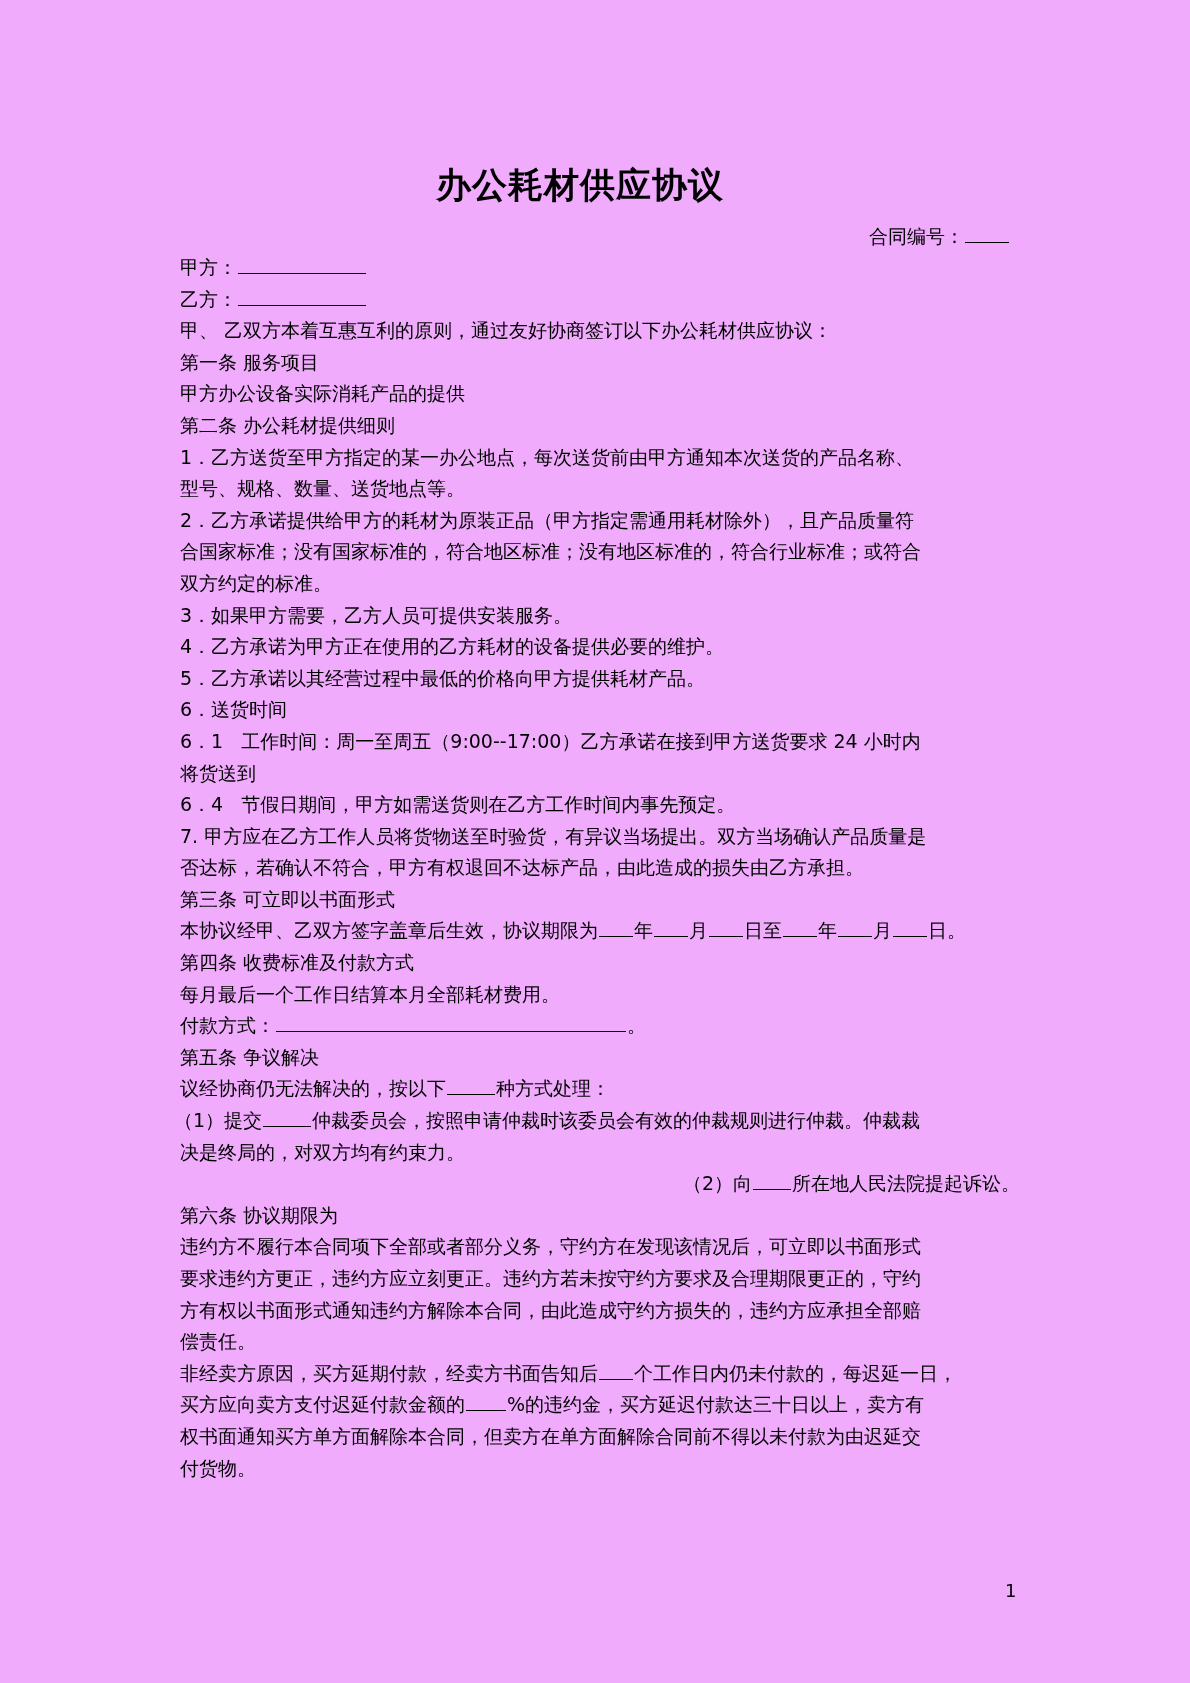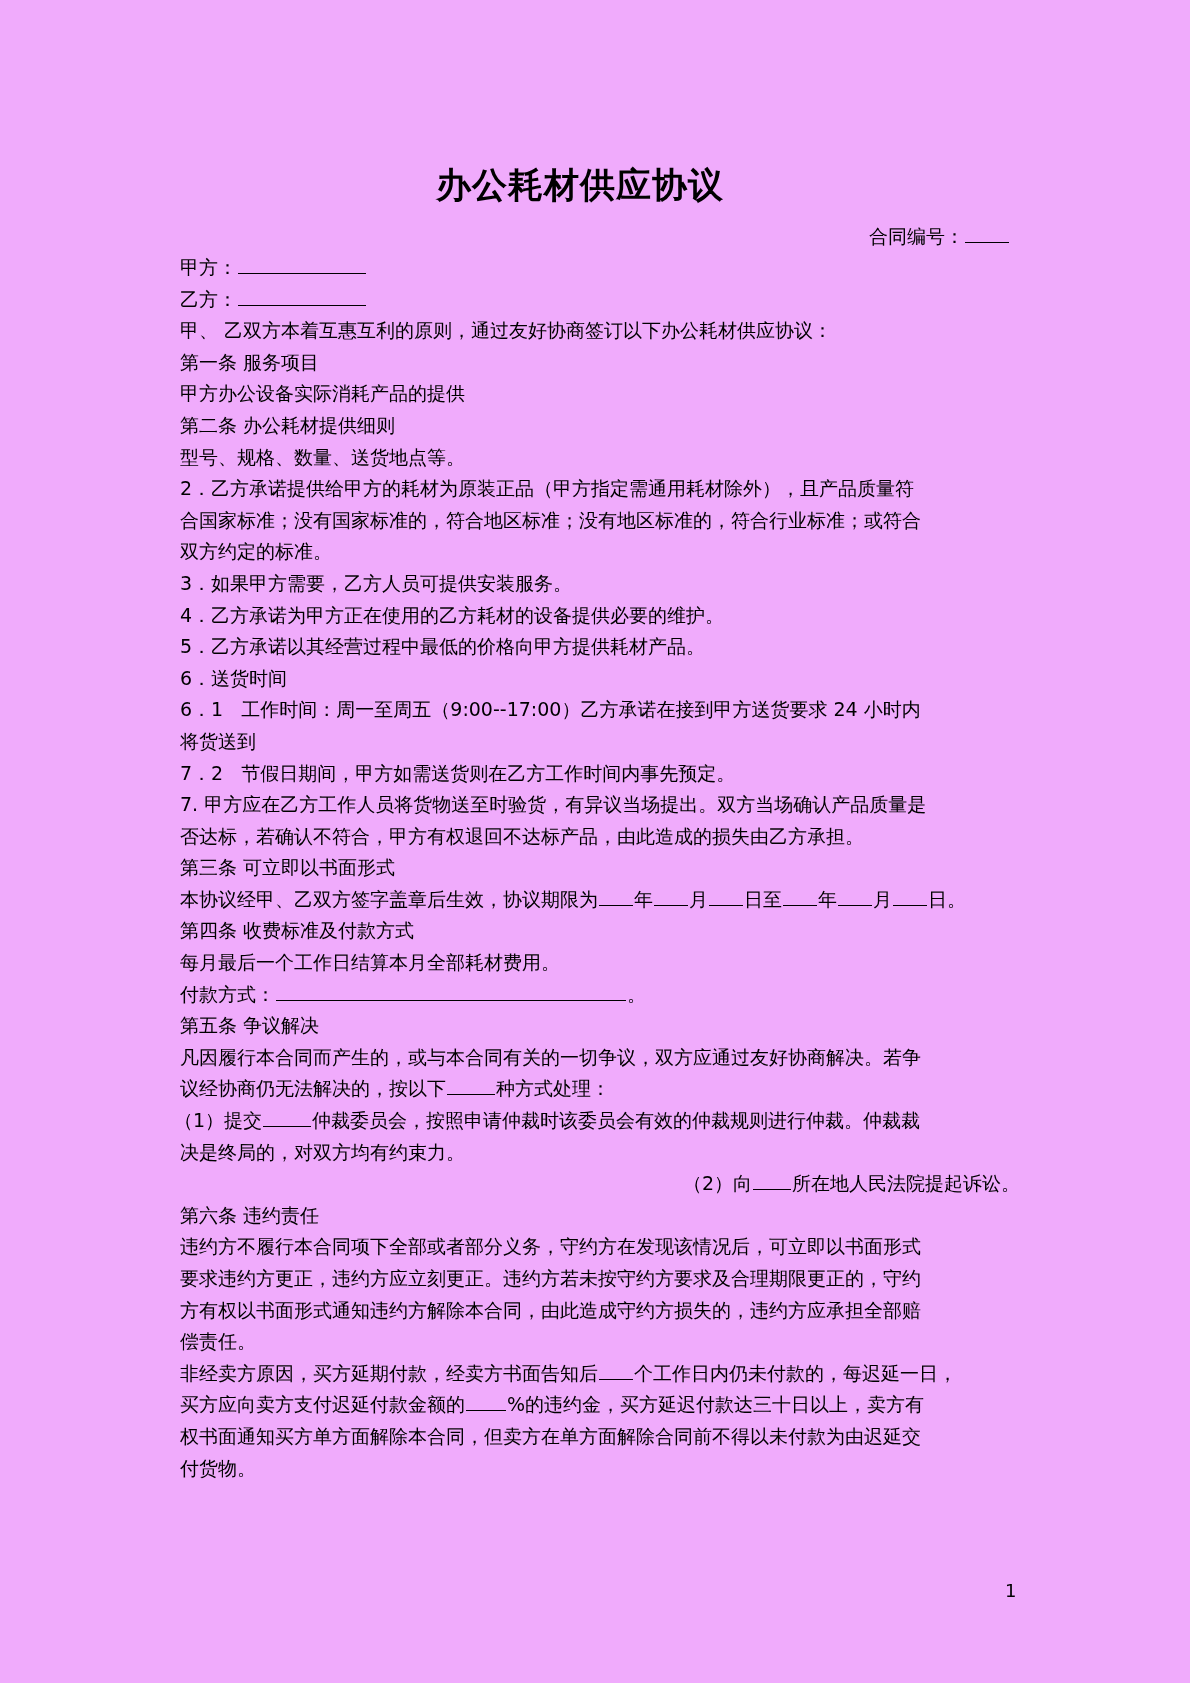--- a/index.html
+++ b/index.html
@@ -40,59 +40,59 @@
     </div>
     <div class="line">
       <span>乙方：</span><span class="blank b-name"></span>
     </div>
     <div class="line">甲、 乙双方本着互惠互利的原则，通过友好协商签订以下办公耗材供应协议：</div>
 
     <div class="line heading">第一条  服务项目</div>
     <div class="line">甲方办公设备实际消耗产品的提供</div>
 
     <div class="line heading">第二条  办公耗材提供细则</div>
+    <div class="line">1．乙方送货至甲方指定的某一办公地点，每次送货前由甲方通知本次送货的产品名称、</div>
     <div class="line">型号、规格、数量、送货地点等。</div>
     <div class="line">2．乙方承诺提供给甲方的耗材为原装正品（甲方指定需通用耗材除外），且产品质量符</div>
     <div class="line">合国家标准；没有国家标准的，符合地区标准；没有地区标准的，符合行业标准；或符合</div>
     <div class="line">双方约定的标准。</div>
     <div class="line">3．如果甲方需要，乙方人员可提供安装服务。</div>
     <div class="line">4．乙方承诺为甲方正在使用的乙方耗材的设备提供必要的维护。</div>
     <div class="line">5．乙方承诺以其经营过程中最低的价格向甲方提供耗材产品。</div>
     <div class="line">6．送货时间</div>
     <div class="line" style="white-space:pre;">6．1   工作时间：周一至周五（9:00--17:00）乙方承诺在接到甲方送货要求 24 小时内</div>
     <div class="line">将货送到</div>
-    <div class="line" style="white-space:pre;">7．2   节假日期间，甲方如需送货则在乙方工作时间内事先预定。</div>
+    <div class="line" style="white-space:pre;">6．4   节假日期间，甲方如需送货则在乙方工作时间内事先预定。</div>
     <div class="line">7. 甲方应在乙方工作人员将货物送至时验货，有异议当场提出。双方当场确认产品质量是</div>
     <div class="line">否达标，若确认不符合，甲方有权退回不达标产品，由此造成的损失由乙方承担。</div>
 
     <div class="line heading">第三条  可立即以书面形式</div>
     <div class="line">
       <span>本协议经甲、乙双方签字盖章后生效，协议期限为</span><span class="blank b-short"></span><span>年</span><span class="blank b-short"></span><span>月</span><span class="blank b-short"></span><span>日至</span><span class="blank b-short"></span><span>年</span><span class="blank b-short"></span><span>月</span><span class="blank b-short"></span><span>日。</span>
     </div>
 
     <div class="line heading">第四条  收费标准及付款方式</div>
     <div class="line">每月最后一个工作日结算本月全部耗材费用。</div>
     <div class="line">
       <span>付款方式：</span><span class="blank b-pay"></span><span>。</span>
     </div>
 
     <div class="line heading">第五条  争议解决</div>
-    <div class="line">凡因履行本合同而产生的，或与本合同有关的一切争议，双方应通过友好协商解决。若争</div>
     <div class="line">
       <span>议经协商仍无法解决的，按以下</span><span class="blank b-way"></span><span>种方式处理：</span>
     </div>
     <div class="line" style="margin-left:-6px;">
       <span>（1）提交</span><span class="blank b-arb"></span><span>仲裁委员会，按照申请仲裁时该委员会有效的仲裁规则进行仲裁。仲裁裁</span>
     </div>
     <div class="line">决是终局的，对双方均有约束力。</div>
     <div class="line" style="margin-left:-6px;text-align:right;">
       <span>（2）向</span><span class="blank b-court"></span><span>所在地人民法院提起诉讼。</span>
     </div>
 
-    <div class="line heading">第六条  违约责任</div>
+    <div class="line heading">第六条  协议期限为</div>
     <div class="line">违约方不履行本合同项下全部或者部分义务，守约方在发现该情况后，可立即以书面形式</div>
     <div class="line">要求违约方更正，违约方应立刻更正。违约方若未按守约方要求及合理期限更正的，守约</div>
     <div class="line">方有权以书面形式通知违约方解除本合同，由此造成守约方损失的，违约方应承担全部赔</div>
     <div class="line">偿责任。</div>
     <div class="line">
       <span>非经卖方原因，买方延期付款，经卖方书面告知后</span><span class="blank b-days"></span><span>个工作日内仍未付款的，每迟延一日，</span>
     </div>
     <div class="line">
       <span>买方应向卖方支付迟延付款金额的</span><span class="blank b-pct"></span><span>%的违约金，买方延迟付款达三十日以上，卖方有</span>
     </div>

